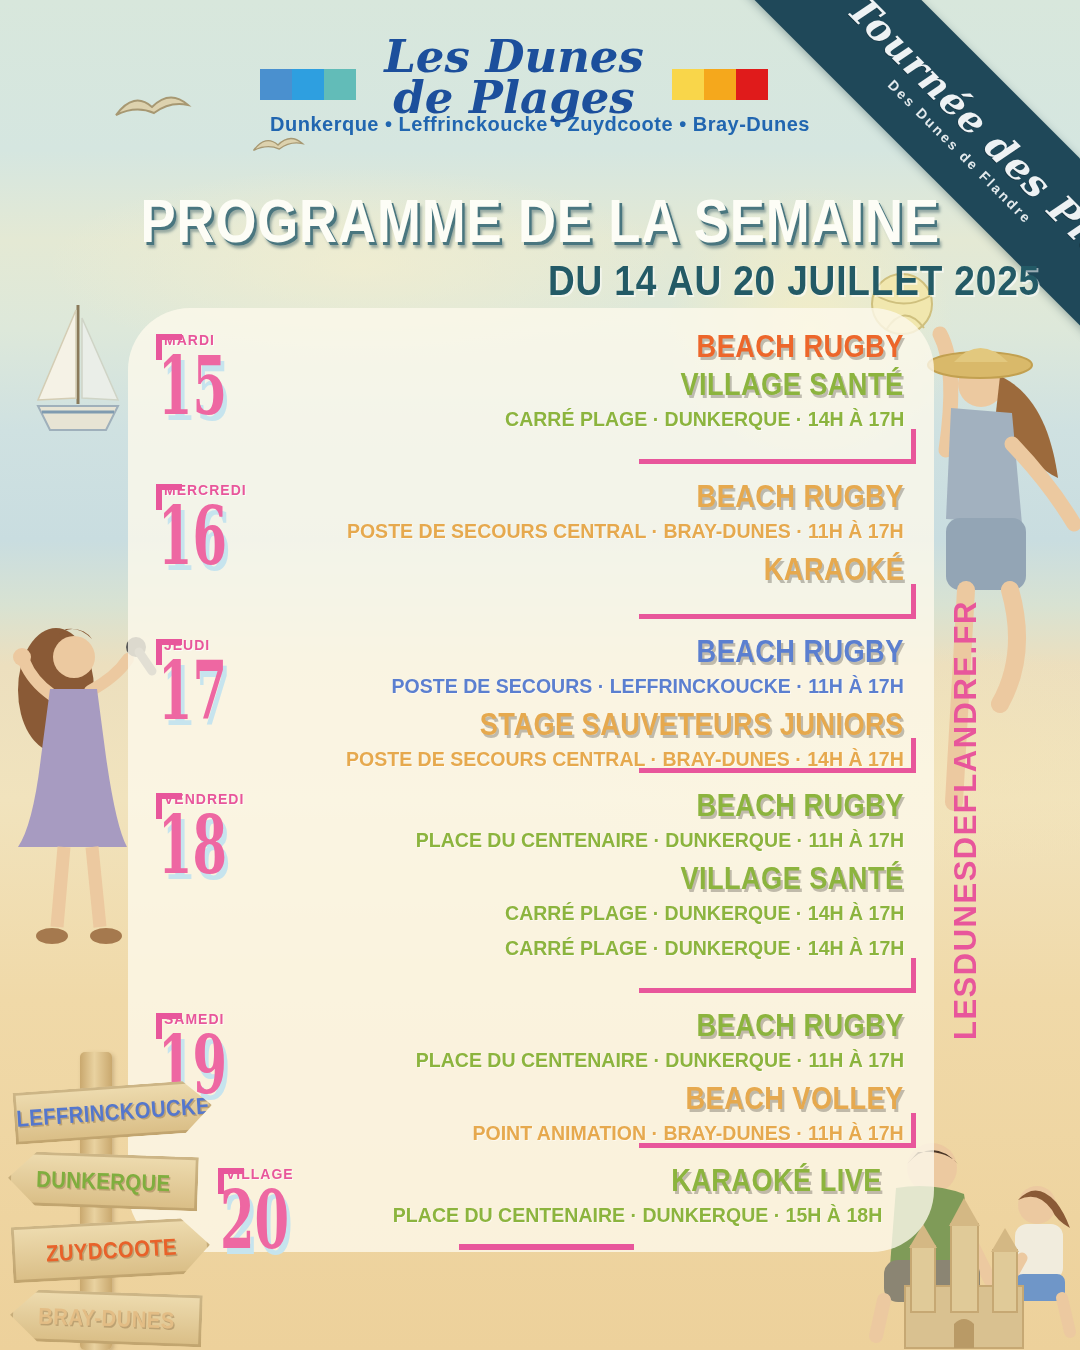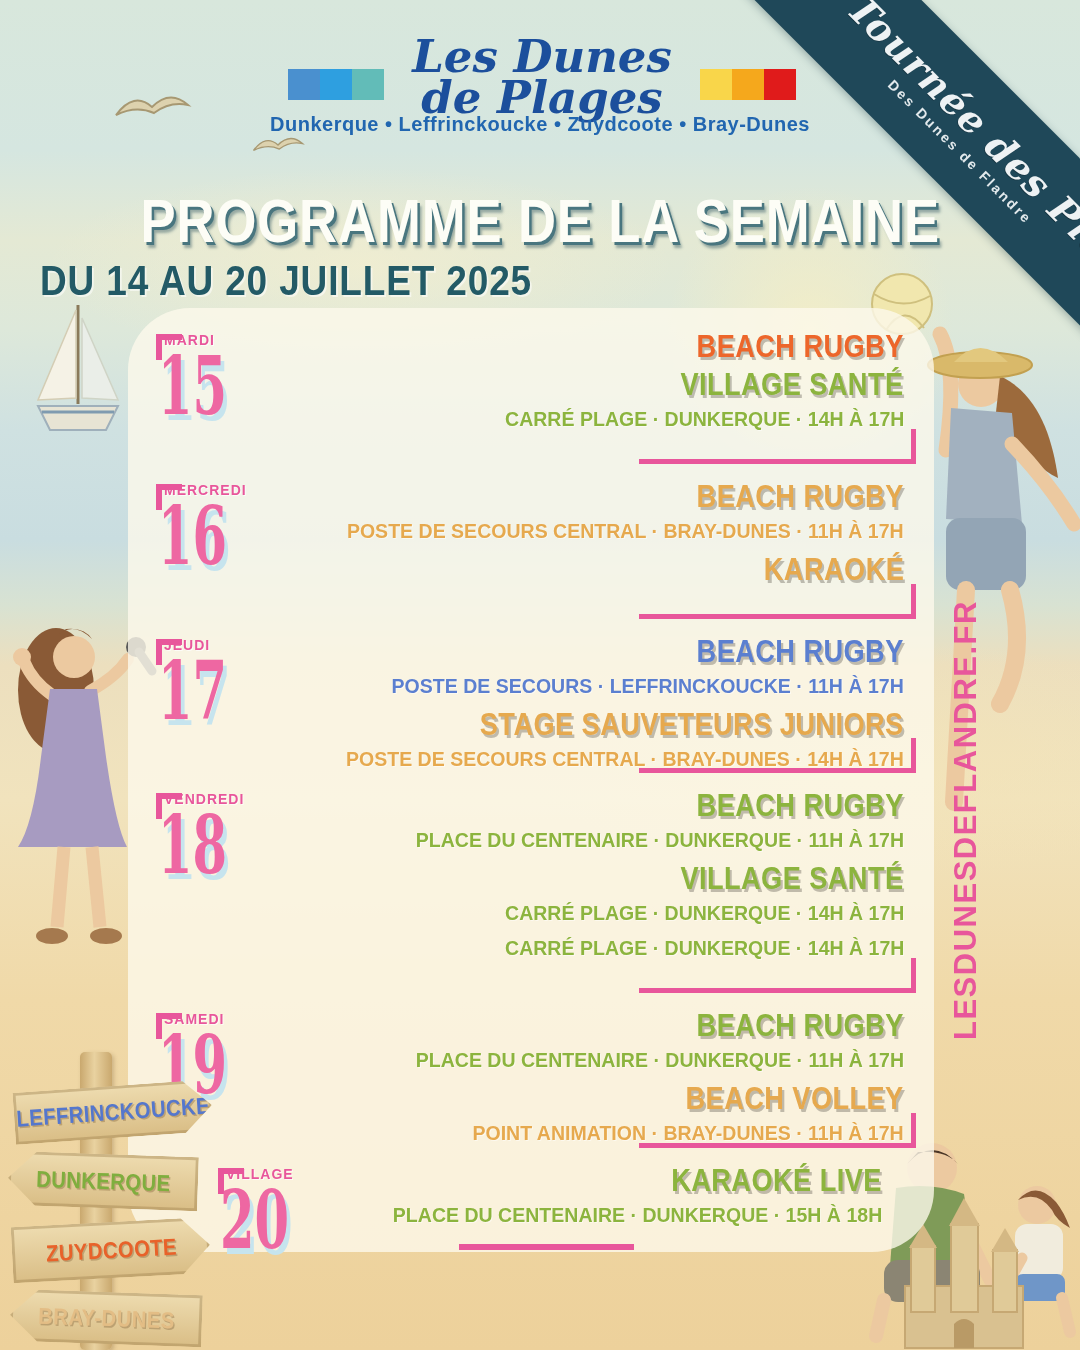--- a/index.html
+++ b/index.html
@@ -27,21 +27,21 @@
   }
   .ribbon-script{
     font-family:"DejaVu Serif",serif;font-style:italic;font-weight:bold;
     font-size:38px;color:#eef2f4;line-height:1;letter-spacing:1px;
     text-shadow:0 1px 0 rgba(0,0,0,.25);
   }
   .ribbon-sub{
     font-size:14px;font-weight:bold;color:#e2e9ec;letter-spacing:2.5px;margin-top:4px;
   }
   
-  .logo{position:absolute;left:0;top:36px;width:1028px;display:flex;justify-content:center;align-items:center;gap:28px;margin-left:28px;}
+  .logo{position:absolute;left:0;top:36px;width:1028px;display:flex;justify-content:center;align-items:center;gap:28px;}
   .sq-group{display:flex;margin-top:14px;}
   .sq{width:32px;height:31px;display:inline-block;}
   .logo-text{text-align:center;line-height:.92;}
   .logo-title{
     font-family:"DejaVu Serif",serif;font-style:italic;font-weight:bold;
     font-size:45px;color:var(--logoblue,#1c4f9c);display:block;
   }
   .logo-cities{
     position:absolute;left:0;top:113px;width:1080px;text-align:center;
     font-size:20px;font-weight:bold;color:#2166b0;letter-spacing:.5px;
@@ -49,21 +49,21 @@
   
   .main-title{
     position:absolute;left:0;top:185px;width:1080px;text-align:center;white-space:nowrap;
   }
   .main-title span{
     display:inline-block;transform:scaleX(.85);transform-origin:center;
     font-size:62px;font-weight:bold;letter-spacing:1px;color:#fdfdf6;
     text-shadow:3px 3px 0 #49767f,5px 6px 3px rgba(55,90,100,.45);
   }
   .sub-title{
-    position:absolute;left:0;top:256px;width:1080px;text-align:left;white-space:nowrap;
+    position:absolute;left:0;top:256px;width:1080px;text-align:right;white-space:nowrap;
   }
   .sub-title span{
     display:inline-block;transform:scaleX(.86);transform-origin:center;
     font-size:43px;font-weight:bold;letter-spacing:1px;color:#235a66;
     text-shadow:2px 2px 0 rgba(255,255,255,.55);
   }
   
   .panel{
     position:absolute;left:128px;top:308px;width:806px;height:944px;
     background:rgba(253,249,235,.8);border-radius:62px;

